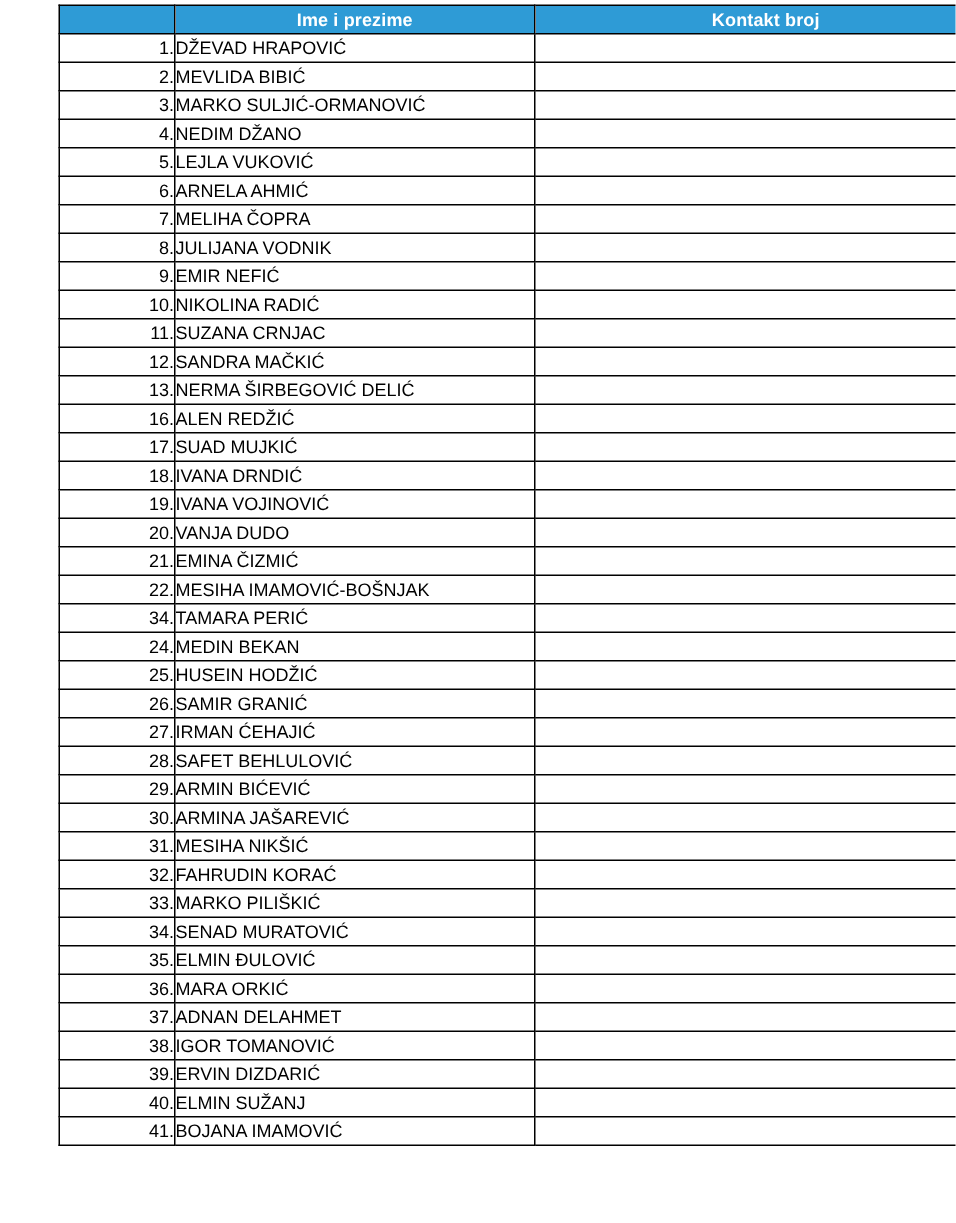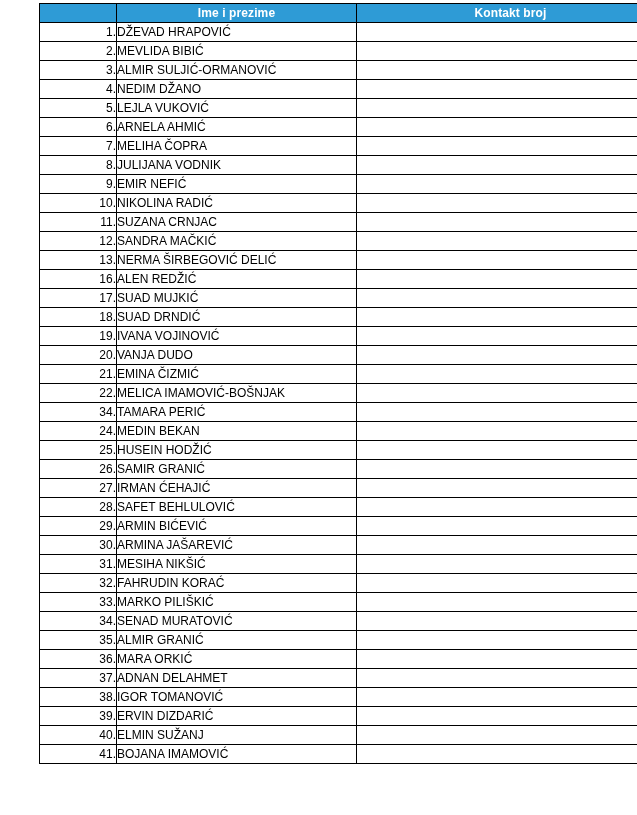--- a/index.html
+++ b/index.html
@@ -89,21 +89,21 @@
           <td class="name">DŽEVAD HRAPOVIĆ</td>
           <td class="phone"></td>
         </tr>
         <tr>
           <td class="num">2.</td>
           <td class="name">MEVLIDA BIBIĆ</td>
           <td class="phone"></td>
         </tr>
         <tr>
           <td class="num">3.</td>
-          <td class="name">ALMIR SULJIĆ-ORMANOVIĆ</td>
+          <td class="name">MARKO SULJIĆ-ORMANOVIĆ</td>
           <td class="phone"></td>
         </tr>
         <tr>
           <td class="num">4.</td>
           <td class="name">NEDIM DŽANO</td>
           <td class="phone"></td>
         </tr>
         <tr>
           <td class="num">5.</td>
           <td class="name">LEJLA VUKOVIĆ</td>
@@ -154,41 +154,41 @@
           <td class="name">ALEN REDŽIĆ</td>
           <td class="phone"></td>
         </tr>
         <tr>
           <td class="num">17.</td>
           <td class="name">SUAD MUJKIĆ</td>
           <td class="phone"></td>
         </tr>
         <tr>
           <td class="num">18.</td>
-          <td class="name">SUAD DRNDIĆ</td>
+          <td class="name">IVANA DRNDIĆ</td>
           <td class="phone"></td>
         </tr>
         <tr>
           <td class="num">19.</td>
           <td class="name">IVANA VOJINOVIĆ</td>
           <td class="phone"></td>
         </tr>
         <tr>
           <td class="num">20.</td>
           <td class="name">VANJA DUDO</td>
           <td class="phone"></td>
         </tr>
         <tr>
           <td class="num">21.</td>
           <td class="name">EMINA ČIZMIĆ</td>
           <td class="phone"></td>
         </tr>
         <tr>
           <td class="num">22.</td>
-          <td class="name">MELICA IMAMOVIĆ-BOŠNJAK</td>
+          <td class="name">MESIHA IMAMOVIĆ-BOŠNJAK</td>
           <td class="phone"></td>
         </tr>
         <tr>
           <td class="num">34.</td>
           <td class="name">TAMARA PERIĆ</td>
           <td class="phone"></td>
         </tr>
         <tr>
           <td class="num">24.</td>
           <td class="name">MEDIN BEKAN</td>
@@ -239,21 +239,21 @@
           <td class="name">MARKO PILIŠKIĆ</td>
           <td class="phone"></td>
         </tr>
         <tr>
           <td class="num">34.</td>
           <td class="name">SENAD MURATOVIĆ</td>
           <td class="phone"></td>
         </tr>
         <tr>
           <td class="num">35.</td>
-          <td class="name">ALMIR GRANIĆ</td>
+          <td class="name">ELMIN ĐULOVIĆ</td>
           <td class="phone"></td>
         </tr>
         <tr>
           <td class="num">36.</td>
           <td class="name">MARA ORKIĆ</td>
           <td class="phone"></td>
         </tr>
         <tr>
           <td class="num">37.</td>
           <td class="name">ADNAN DELAHMET</td>

